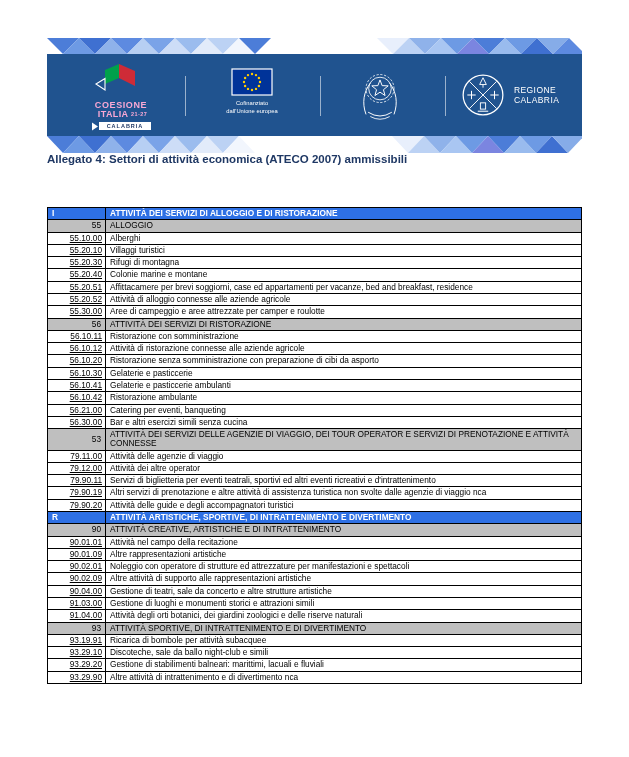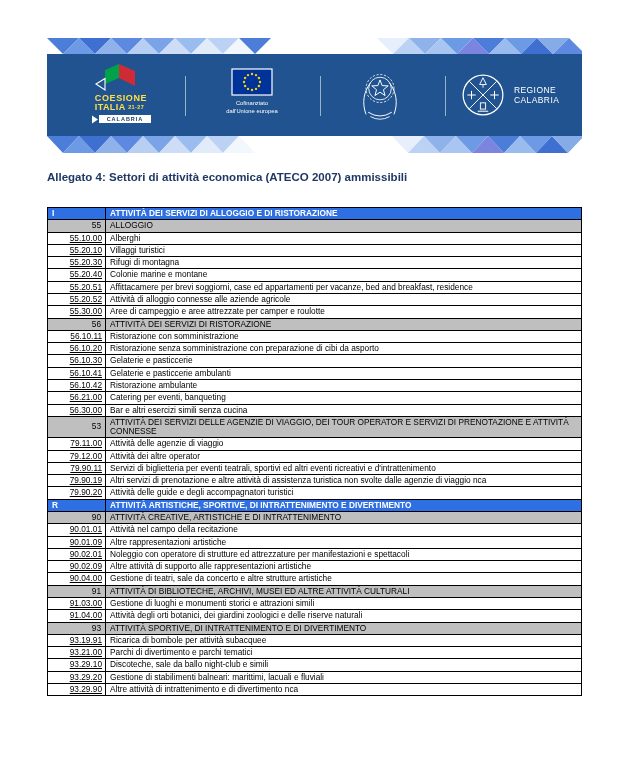--- a/index.html
+++ b/index.html
@@ -10,40 +10,40 @@
   
   .banner { position:absolute; left:47px; top:38px; width:535px; height:115px; }
   .mosaic { position:absolute; left:0; display:block; }
   .mosaic-top { top:0; width:535px; height:16px; }
   .mosaic-bottom { top:98px; width:535px; height:17px; }
   .banner-main { position:absolute; top:16px; left:0; width:535px; height:82px; background:var(--banner-blue); }
   .separator { position:absolute; top:22px; width:1px; height:40px; background:rgba(255,255,255,.55); }
   .sep1 { left:138px; } .sep2 { left:273px; } .sep3 { left:398px; }
 
   .coesione { position:absolute; left:28px; top:7px; width:92px; display:flex; flex-direction:column; align-items:center; }
-  .coesione-text { color:#fde047; text-align:left; line-height:1.05; margin-top:1px; }
+  .coesione-text { color:#f9a8d4; text-align:right; line-height:1.05; margin-top:8px; }
   .coesione-l1 { display:block; font-size:9px; font-weight:bold; letter-spacing:.6px; }
   .coesione-l2 { display:block; font-size:9px; font-weight:bold; letter-spacing:.4px; }
   .coesione-years { font-size:5.5px; vertical-align:1px; }
   .coesione-badge { display:flex; align-items:center; margin-top:2px; }
   .badge-box { background:#fff; color:var(--title-navy); font-size:5.5px; font-weight:bold; letter-spacing:1px; padding:1px 8px; }
 
   .eu { position:absolute; left:163px; top:14px; width:84px; display:flex; flex-direction:column; align-items:center; }
   .eu-caption { color:#fff; font-size:5.8px; line-height:1.35; text-align:center; margin-top:4px; }
   .eu-caption span { display:block; }
 
   .emblem { position:absolute; left:306px; top:13px; }
 
   .regione { position:absolute; left:413px; top:18px; display:flex; align-items:center; }
   .regione-text { color:#fff; font-size:8.5px; letter-spacing:.4px; line-height:1.2; margin-left:8px; }
   .regione-text span { display:block; }
 
   
   .doc-title {
-    position:absolute; left:47px; top:171px; margin:0;
+    position:absolute; left:47px; top:153px; margin:0;
     font-size:11.5px; font-weight:bold; color:var(--title-navy);text-align:center;
   }
 
   
   .ateco {
     position:absolute; left:47px; top:207px; width:535px;
     border-collapse:collapse; table-layout:fixed; font-size:8.3px; color:#000;
   }
   .ateco td { border:1px solid #000; padding:1px 3px 1px 4px; line-height:1.12; vertical-align:middle; }
   .ateco td.code { width:50px; }
@@ -238,20 +238,24 @@
     </tr>
         <tr class="row-division">
       <td class="code">56</td>
       <td class="desc">ATTIVITÀ DEI SERVIZI DI RISTORAZIONE</td>
     </tr>
         <tr class="row-code">
       <td class="code">56.10.11</td>
       <td class="desc">Ristorazione con somministrazione</td>
     </tr>
         <tr class="row-code">
+      <td class="code">56.10.12</td>
+      <td class="desc">Attività di ristorazione connesse alle aziende agricole</td>
+    </tr>
+        <tr class="row-code">
       <td class="code">56.10.20</td>
       <td class="desc">Ristorazione senza somministrazione con preparazione di cibi da asporto</td>
     </tr>
         <tr class="row-code">
       <td class="code">56.10.30</td>
       <td class="desc">Gelaterie e pasticcerie</td>
     </tr>
         <tr class="row-code">
       <td class="code">56.10.41</td>
       <td class="desc">Gelaterie e pasticcerie ambulanti</td>
@@ -313,45 +317,37 @@
       <td class="desc">Noleggio con operatore di strutture ed attrezzature per manifestazioni e spettacoli</td>
     </tr>
         <tr class="row-code">
       <td class="code">90.02.09</td>
       <td class="desc">Altre attività di supporto alle rappresentazioni artistiche</td>
     </tr>
         <tr class="row-code">
       <td class="code">90.04.00</td>
       <td class="desc">Gestione di teatri, sale da concerto e altre strutture artistiche</td>
     </tr>
-        <tr class="row-division">
-      <td class="code">91</td>
-      <td class="desc">ATTIVITÀ DI BIBLIOTECHE, ARCHIVI, MUSEI ED ALTRE ATTIVITÀ CULTURALI</td>
-    </tr>
         <tr class="row-code">
       <td class="code">91.03.00</td>
       <td class="desc">Gestione di luoghi e monumenti storici e attrazioni simili</td>
     </tr>
         <tr class="row-code">
       <td class="code">91.04.00</td>
       <td class="desc">Attività degli orti botanici, dei giardini zoologici e delle riserve naturali</td>
     </tr>
         <tr class="row-division">
       <td class="code">93</td>
       <td class="desc">ATTIVITÀ SPORTIVE, DI INTRATTENIMENTO E DI DIVERTIMENTO</td>
     </tr>
         <tr class="row-code">
       <td class="code">93.19.91</td>
       <td class="desc">Ricarica di bombole per attività subacquee</td>
     </tr>
         <tr class="row-code">
-      <td class="code">93.21.00</td>
-      <td class="desc">Parchi di divertimento e parchi tematici</td>
-    </tr>
-        <tr class="row-code">
       <td class="code">93.29.10</td>
       <td class="desc">Discoteche, sale da ballo night-club e simili</td>
     </tr>
         <tr class="row-code">
       <td class="code">93.29.20</td>
       <td class="desc">Gestione di stabilimenti balneari: marittimi, lacuali e fluviali</td>
     </tr>
         <tr class="row-code">
       <td class="code">93.29.90</td>
       <td class="desc">Altre attività di intrattenimento e di divertimento nca</td>

